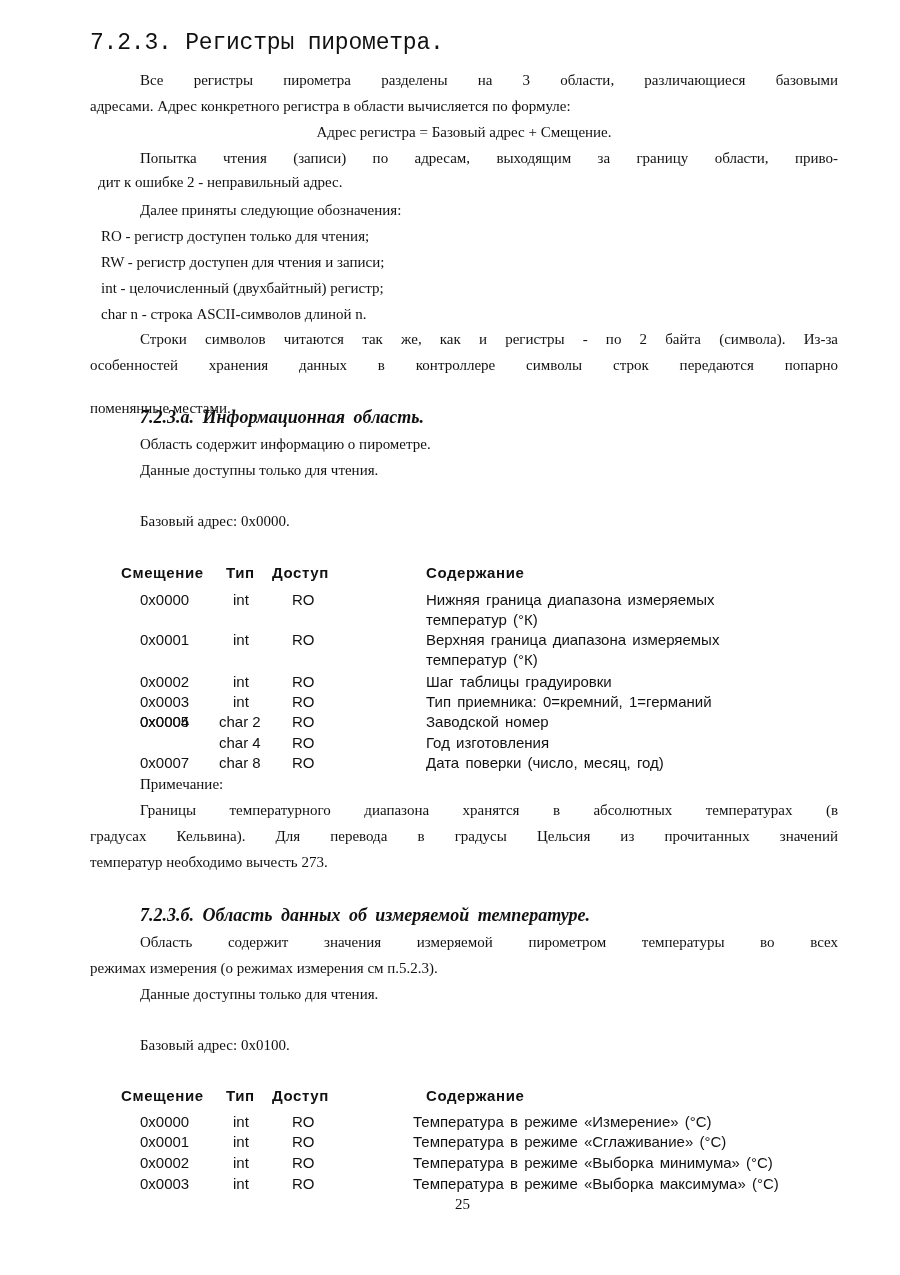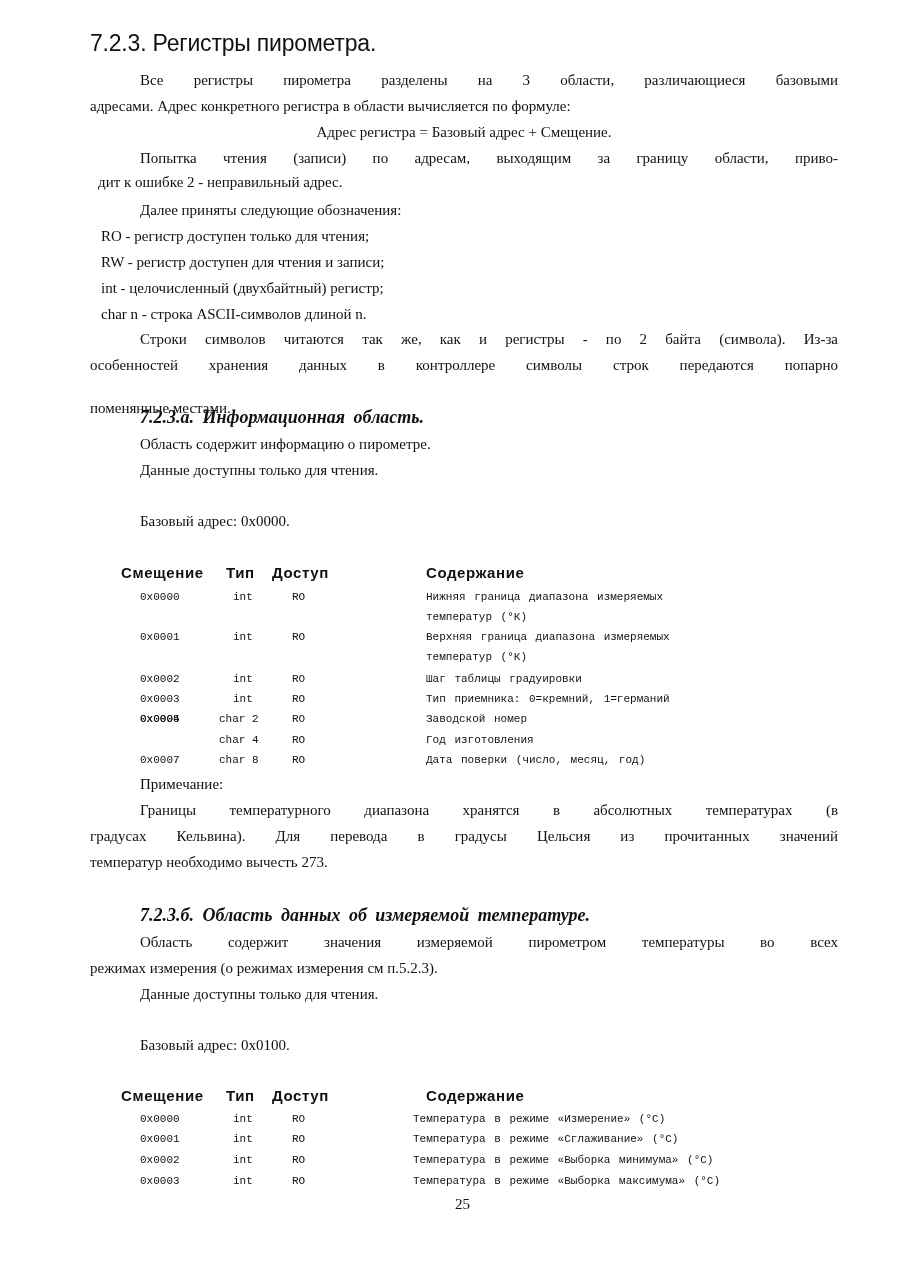--- a/index.html
+++ b/index.html
@@ -1,25 +1,25 @@
 <!DOCTYPE html>
 <html><head>
   <meta charset="utf-8">
   <style>
     html, body { margin: 0; padding: 0; background: #ffffff; }
     body { width: 900px; height: 1275px; position: relative; overflow: hidden; color: #111; }
     .serif { font-family: "Liberation Serif", "DejaVu Serif", serif; font-size: 15px; }
-    .sans { font-family: Liberation Sans, sans-serif; }
+    .sans { font-family: Liberation Mono, monospace; }
     .abs { position: absolute; white-space: nowrap; }
     .h1 { left: 90px; top: 30px; font-size: 23px; letter-spacing: -0.2px; }
     .line { position: absolute; white-space: nowrap; }
     .justify { position: absolute; left: 90px; width: 748px; text-align: justify; text-align-last: justify; white-space: nowrap; }
     .h2 { font-family: "Liberation Serif", "DejaVu Serif", serif; font-weight: bold; font-style: italic; font-size: 18px; word-spacing: 4px; }
     .th { font-family: "Liberation Sans", "DejaVu Sans", sans-serif; font-weight: bold; font-size: 15px; letter-spacing: 0.6px; position: absolute; white-space: nowrap; }
-    .td { font-family: Liberation Mono, monospace; font-size: 11px; position: absolute; white-space: nowrap; }
+    .td { font-family: Liberation Sans, sans-serif; font-size: 15px; position: absolute; white-space: nowrap; }
     .td.desc { word-spacing: 2px; }
   </style>
 </head>
 <body>
 
 <div class="abs sans h1">7.2.3. Регистры пирометра.</div>
 
 <div class="serif">
   <div class="justify" style="top:72px; padding-left:50px; width:698px;">Все регистры пирометра разделены на 3 области, различающиеся базовыми</div>
   <div class="line" style="left:90px; top:98px;">адресами. Адрес конкретного регистра в области вычисляется по формуле:</div>

